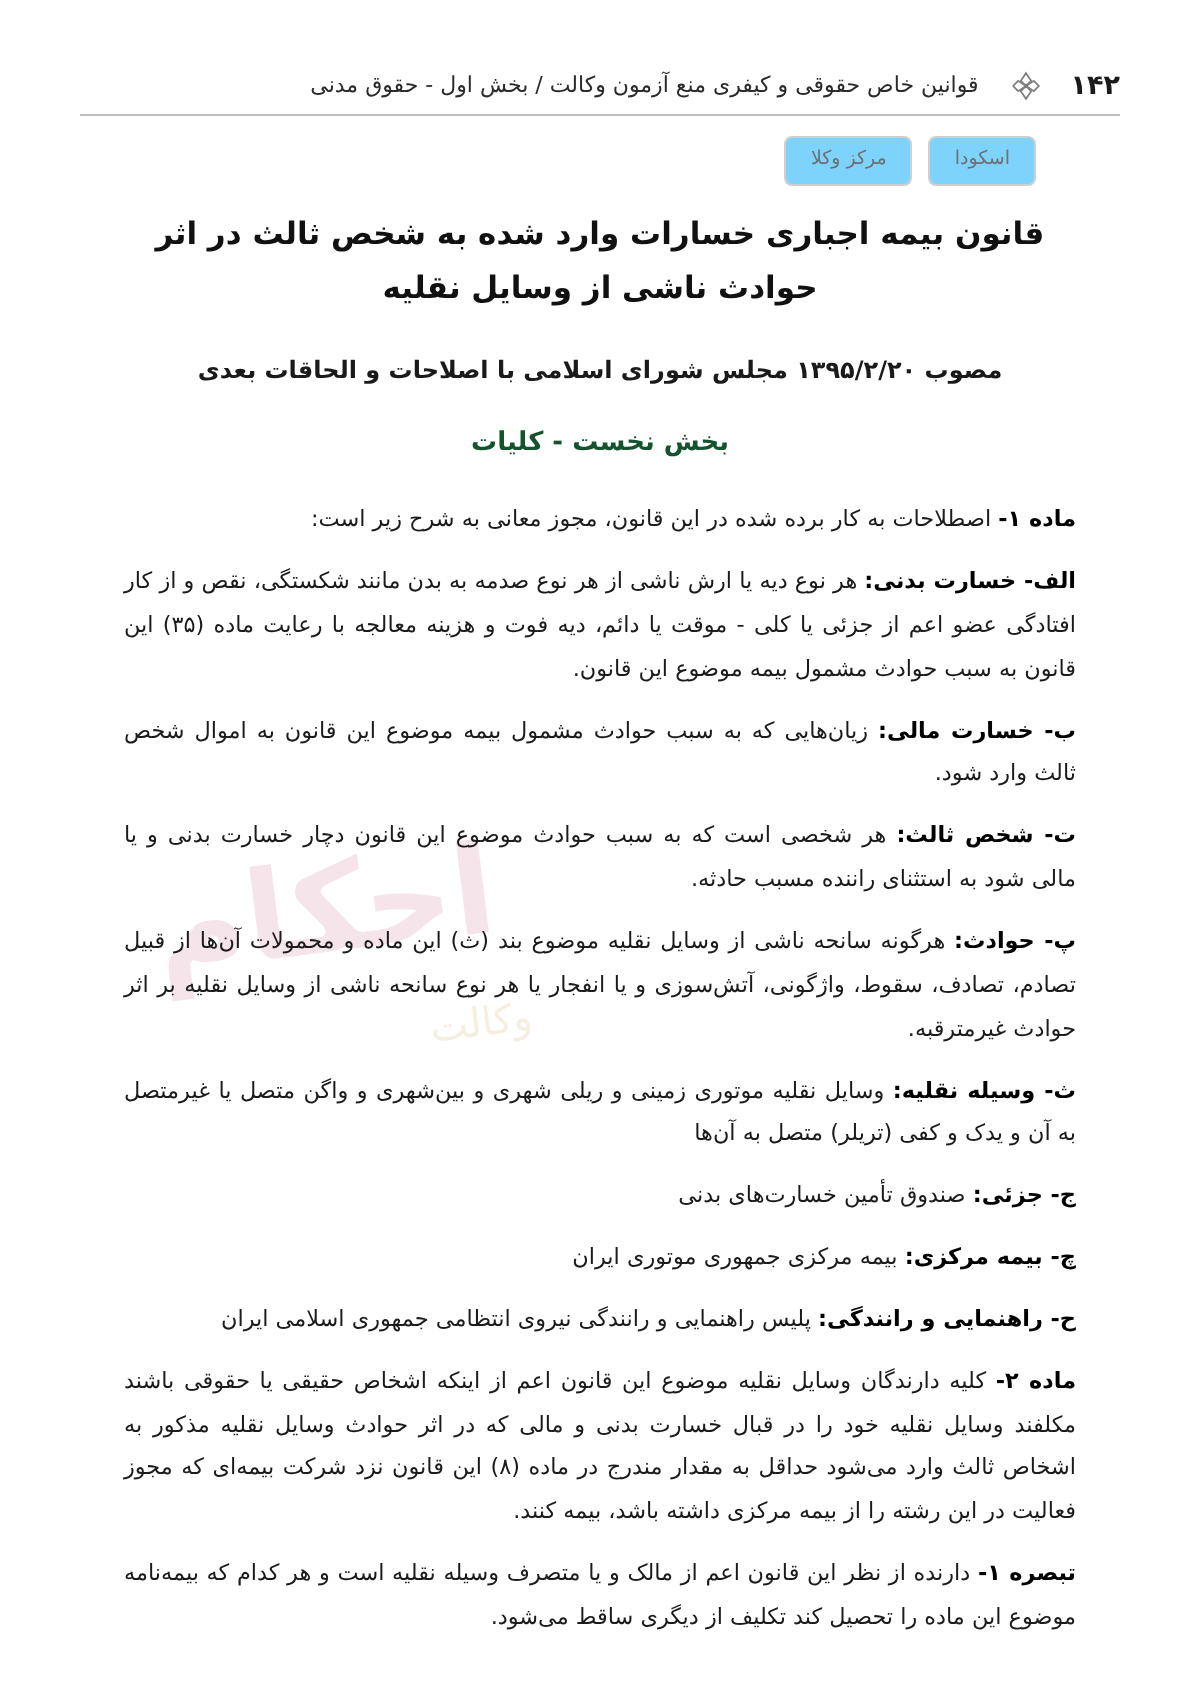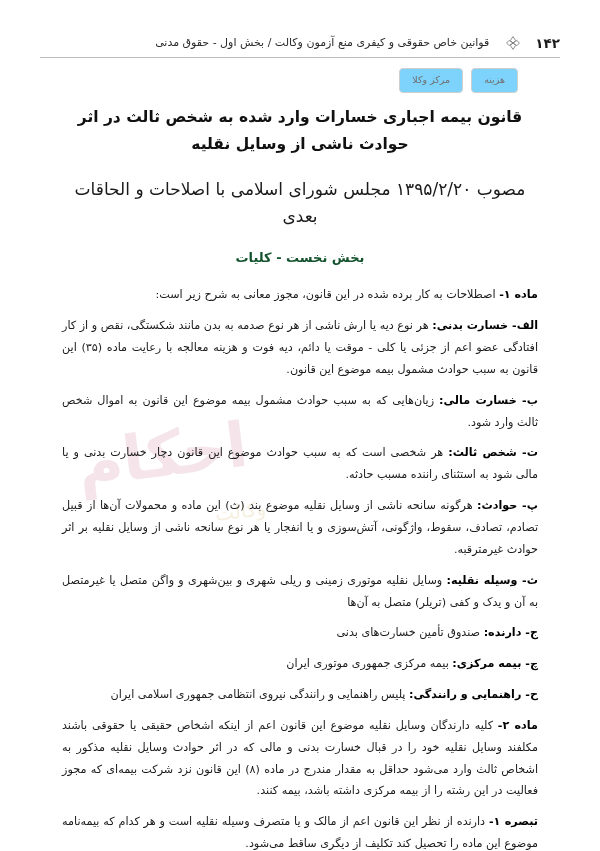--- a/index.html
+++ b/index.html
@@ -135,22 +135,22 @@
 
   .doc-title {
     font-size: 15.5px;
     font-weight: 700;
     line-height: 1.75;
     text-align: center;
     color: #111;
     margin: 0 6px 0 6px;
   }
   .doc-subtitle {
-    font-size: 17px;
-    font-weight: 400;
+    font-size: 12px;
+    font-weight: 700;
     text-align: center;
     color: #1a1a1a;
     margin-top: 18px;
     line-height: 1.6;
   }
   .section-heading {
     font-size: 13px;
     font-weight: 700;
     text-align: center;
     color: #14532d;
@@ -195,37 +195,37 @@
           <path d="M8 8 L4.1 5.4 L1.6 8 L4.1 10.6 Z"></path>
         </g>
         <circle cx="8" cy="8" r="1.1" fill="#555"></circle>
       </svg>
     </span>
     <span class="header-title">قوانین خاص حقوقی و کیفری منع آزمون وکالت / بخش اول - حقوق مدنی</span>
   </div>
   <div class="header-rule"></div>
 
   <div class="source-chips">
-    <span class="chip">هزینه</span>
+    <span class="chip">اسکودا</span>
     <span class="chip">مرکز وکلا</span>
   </div>
 
   <div class="content">
     <h1 class="doc-title">قانون بیمه اجباری خسارات وارد شده به شخص ثالث در اثر حوادث ناشی از وسایل نقلیه</h1>
     <div class="doc-subtitle">مصوب ۱۳۹۵/۲/۲۰ مجلس شورای اسلامی با اصلاحات و الحاقات بعدی</div>
     <div class="section-heading">بخش نخست - کلیات</div>
 
     <div class="body-block" id="body-block">
         <p class="para"><span class="lead">ماده ۱-</span><span> اصطلاحات به کار برده شده در این قانون، مجوز معانی به شرح زیر است:</span></p>
         <p class="para"><span class="lead">الف- خسارت بدنی:</span><span> هر نوع دیه یا ارش ناشی از هر نوع صدمه به بدن مانند شکستگی، نقص و از کار افتادگی عضو اعم از جزئی یا کلی - موقت یا دائم، دیه فوت و هزینه معالجه با رعایت ماده (۳۵) این قانون به سبب حوادث مشمول بیمه موضوع این قانون.</span></p>
         <p class="para"><span class="lead">ب- خسارت مالی:</span><span> زیان‌هایی که به سبب حوادث مشمول بیمه موضوع این قانون به اموال شخص ثالث وارد شود.</span></p>
         <p class="para"><span class="lead">ت- شخص ثالث:</span><span> هر شخصی است که به سبب حوادث موضوع این قانون دچار خسارت بدنی و یا مالی شود به استثنای راننده مسبب حادثه.</span></p>
         <p class="para"><span class="lead">پ- حوادث:</span><span> هرگونه سانحه ناشی از وسایل نقلیه موضوع بند (ث) این ماده و محمولات آن‌ها از قبیل تصادم، تصادف، سقوط، واژگونی، آتش‌سوزی و یا انفجار یا هر نوع سانحه ناشی از وسایل نقلیه بر اثر حوادث غیرمترقبه.</span></p>
         <p class="para"><span class="lead">ث- وسیله نقلیه:</span><span> وسایل نقلیه موتوری زمینی و ریلی شهری و بین‌شهری و واگن متصل یا غیرمتصل به آن و یدک و کفی (تریلر) متصل به آن‌ها</span></p>
-        <p class="para short"><span class="lead">ج- دارنده:</span><span> صندوق تأمین خسارت‌های بدنی</span></p>
+        <p class="para short"><span class="lead">ج- جزئی:</span><span> صندوق تأمین خسارت‌های بدنی</span></p>
         <p class="para short"><span class="lead">چ- بیمه مرکزی:</span><span> بیمه مرکزی جمهوری موتوری ایران</span></p>
         <p class="para short"><span class="lead">ح- راهنمایی و رانندگی:</span><span> پلیس راهنمایی و رانندگی نیروی انتظامی جمهوری اسلامی ایران</span></p>
         <p class="para"><span class="lead">ماده ۲-</span><span> کلیه دارندگان وسایل نقلیه موضوع این قانون اعم از اینکه اشخاص حقیقی یا حقوقی باشند مکلفند وسایل نقلیه خود را در قبال خسارت بدنی و مالی که در اثر حوادث وسایل نقلیه مذکور به اشخاص ثالث وارد می‌شود حداقل به مقدار مندرج در ماده (۸) این قانون نزد شرکت بیمه‌ای که مجوز فعالیت در این رشته را از بیمه مرکزی داشته باشد، بیمه کنند.</span></p>
         <p class="para"><span class="lead">تبصره ۱-</span><span> دارنده از نظر این قانون اعم از مالک و یا متصرف وسیله نقلیه است و هر کدام که بیمه‌نامه موضوع این ماده را تحصیل کند تکلیف از دیگری ساقط می‌شود.</span></p>
       </div>
   </div>
 
 </div>
 
 </body></html>

